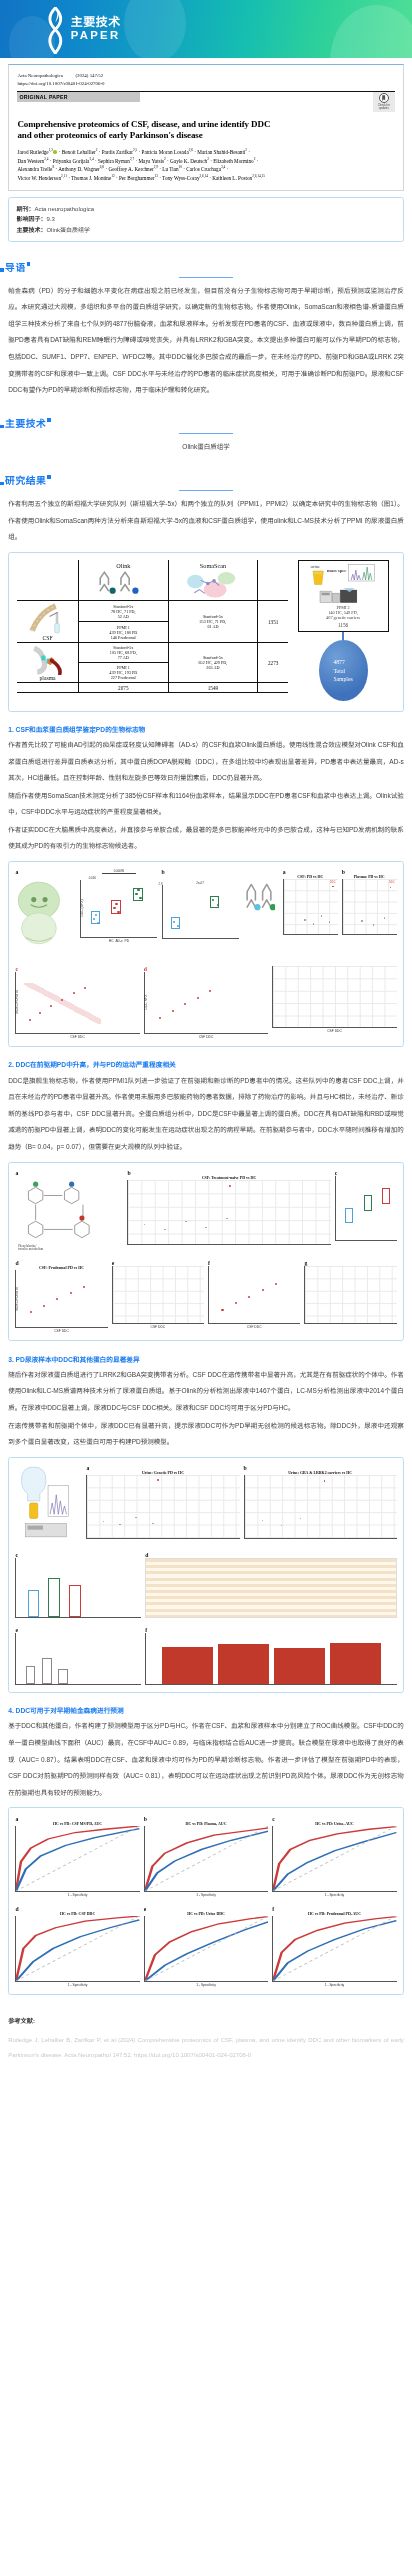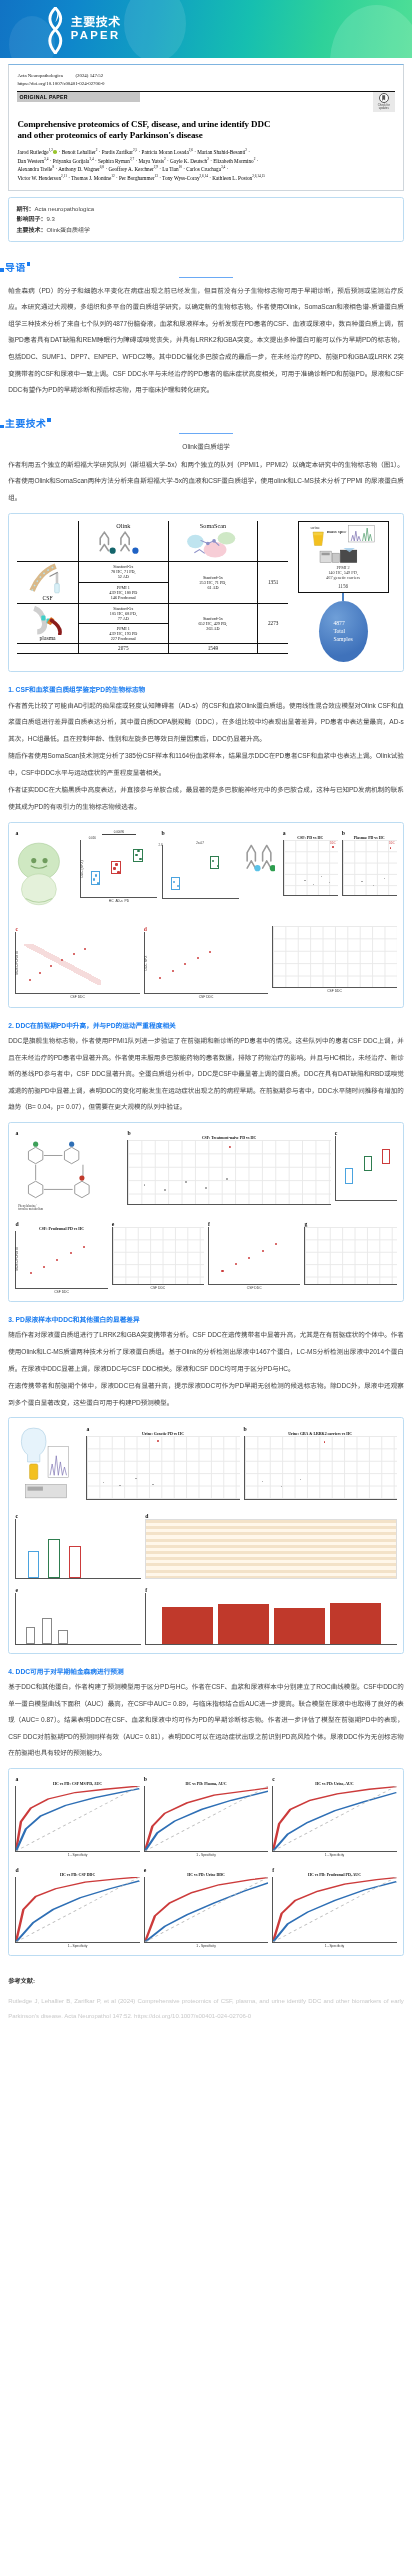--- a/index.html
+++ b/index.html
@@ -276,20 +276,24 @@
     <div class="uline"></div>
   </div>
   <p class="para">帕金森病（PD）的分子和细胞水平变化在病症出现之前已经发生，但目前没有分子生物标志物可用于早期诊断，预后预测或监测治疗反应。本研究通过大规模，多组织和多平台的蛋白质组学研究，以确定新的生物标志物。作者使用Olink，SomaScan和液相色谱-质谱蛋白质组学三种技术分析了来自七个队列的4877份脑脊液，血浆和尿液样本。分析发现在PD患者的CSF、血液或尿液中，数百种蛋白质上调，前驱PD患者具有DAT缺陷和REM睡眠行为障碍或嗅觉丧失，并具有LRRK2和GBA突变。本文提出多种蛋白可能可以作为早期PD的标志物，包括DDC、SUMF1、DPP7、ENPEP、WFDC2等。其中DDC催化多巴胺合成的最后一步，在未经治疗的PD、前驱PD和GBA或LRRK 2突变携带者的CSF和尿液中一致上调。CSF DDC水平与未经治疗的PD患者的临床症状高度相关，可用于准确诊断PD和前驱PD。尿液和CSF DDC有望作为PD的早期诊断和预后标志物，用于临床护理和转化研究。</p>
 
   <div class="sec-head">
     <span class="sq-l"></span><span class="txt">主要技术</span><span class="sq-r"></span>
     <div class="uline"></div>
   </div>
   <p class="para" style="text-align:center">Olink蛋白质组学</p>
 
+  <div class="sec-head">
+    <span class="sq-l"></span><span class="txt">研究结果</span><span class="sq-r"></span>
+    <div class="uline"></div>
+  </div>
   <p class="para">作者利用五个独立的斯坦福大学研究队列（斯坦福大学-5x）和两个独立的队列（PPMI1，PPMI2）以确定本研究中的生物标志物（图1）。作者使用Olink和SomaScan两种方法分析来自斯坦福大学-5x的血液和CSF蛋白质组学，使用olink和LC-MS技术分析了PPMI 的尿液蛋白质组。</p>
 
   <div class="figbox">
     <div class="wf">
       <div class="wf-grid">
         <table class="wf-table">
           <tbody>
               <tr>
             <td style="width:45px"></td>
             <td class="vline" style="width:67px">

